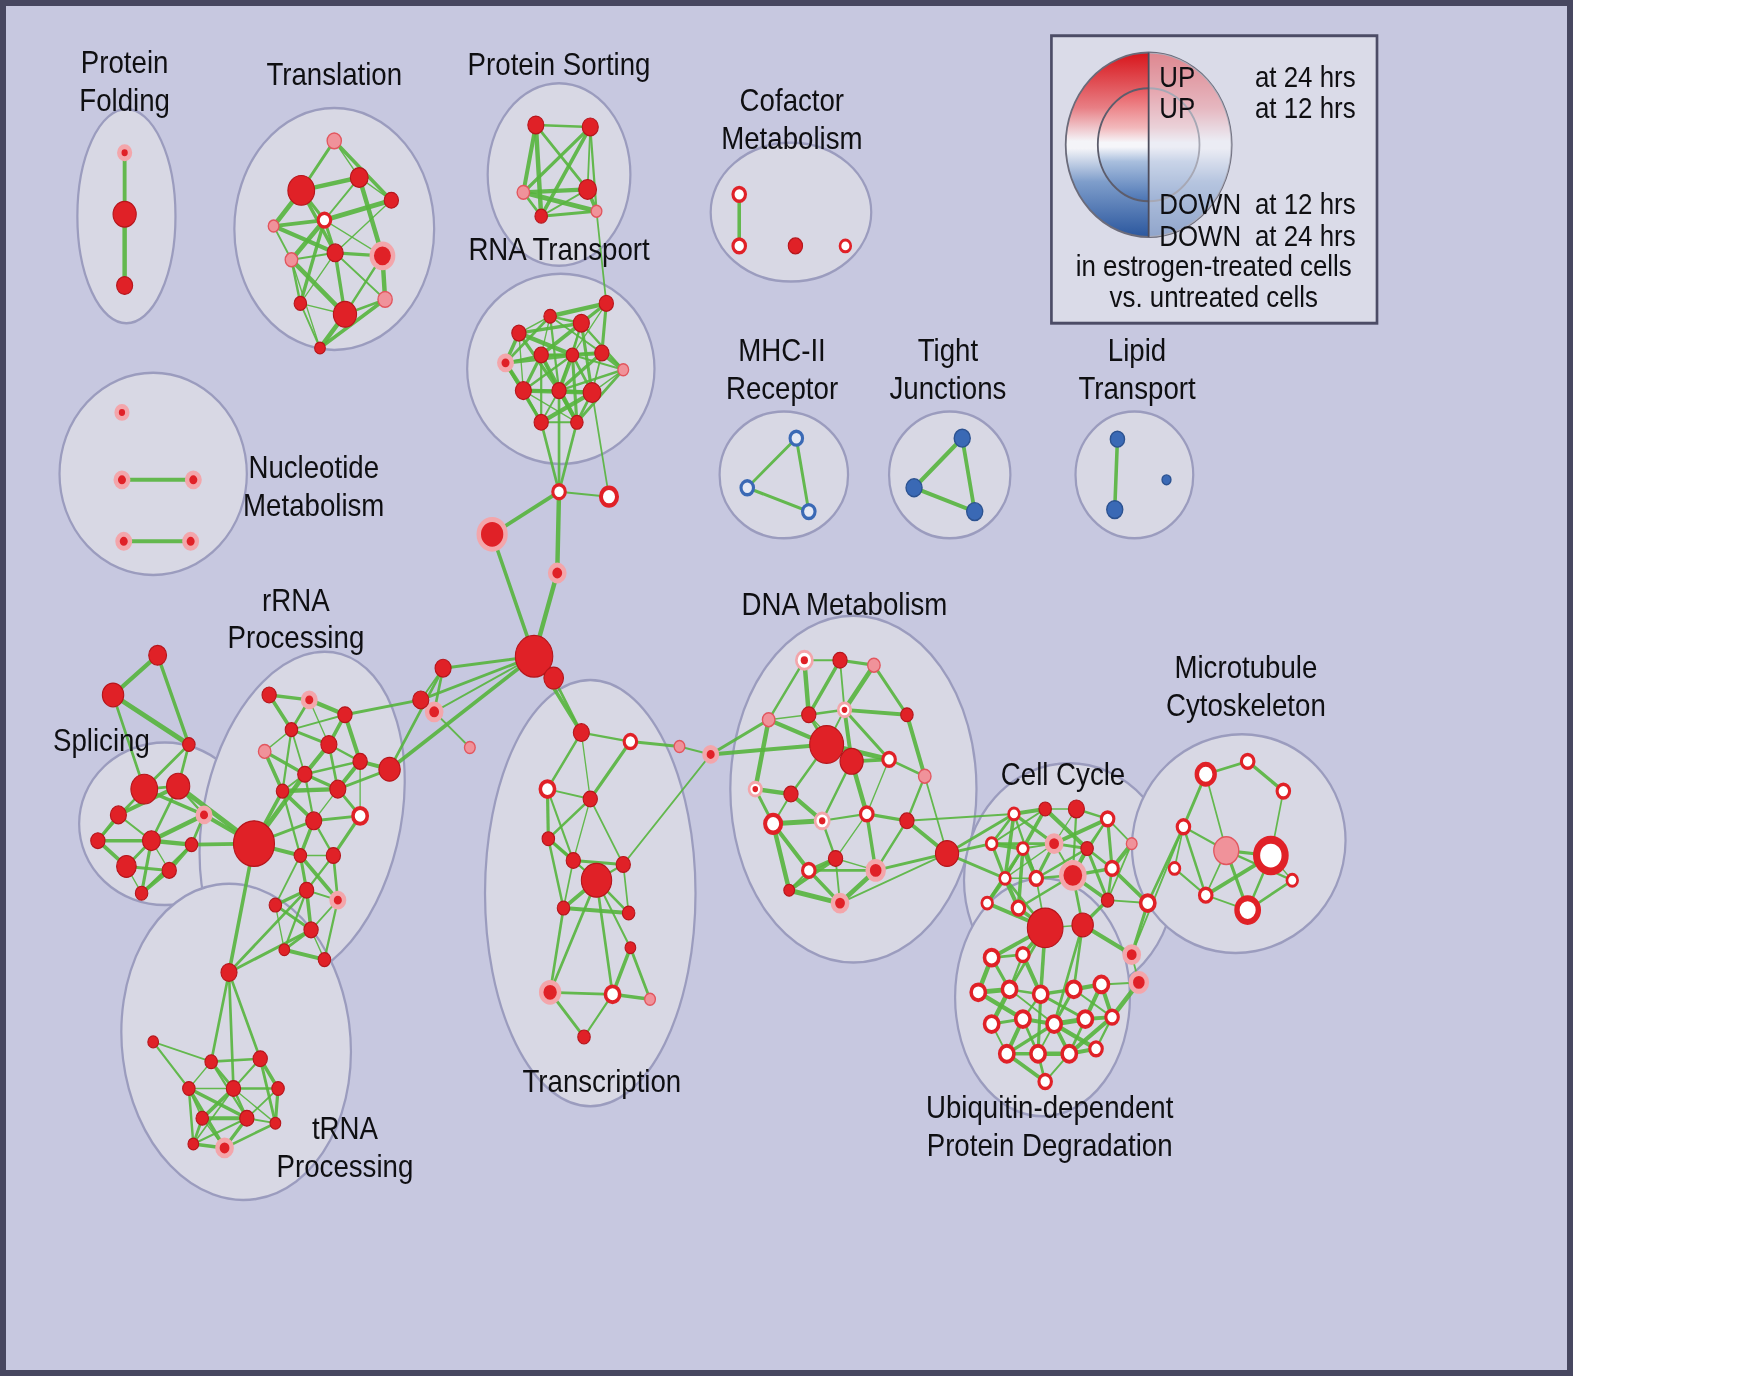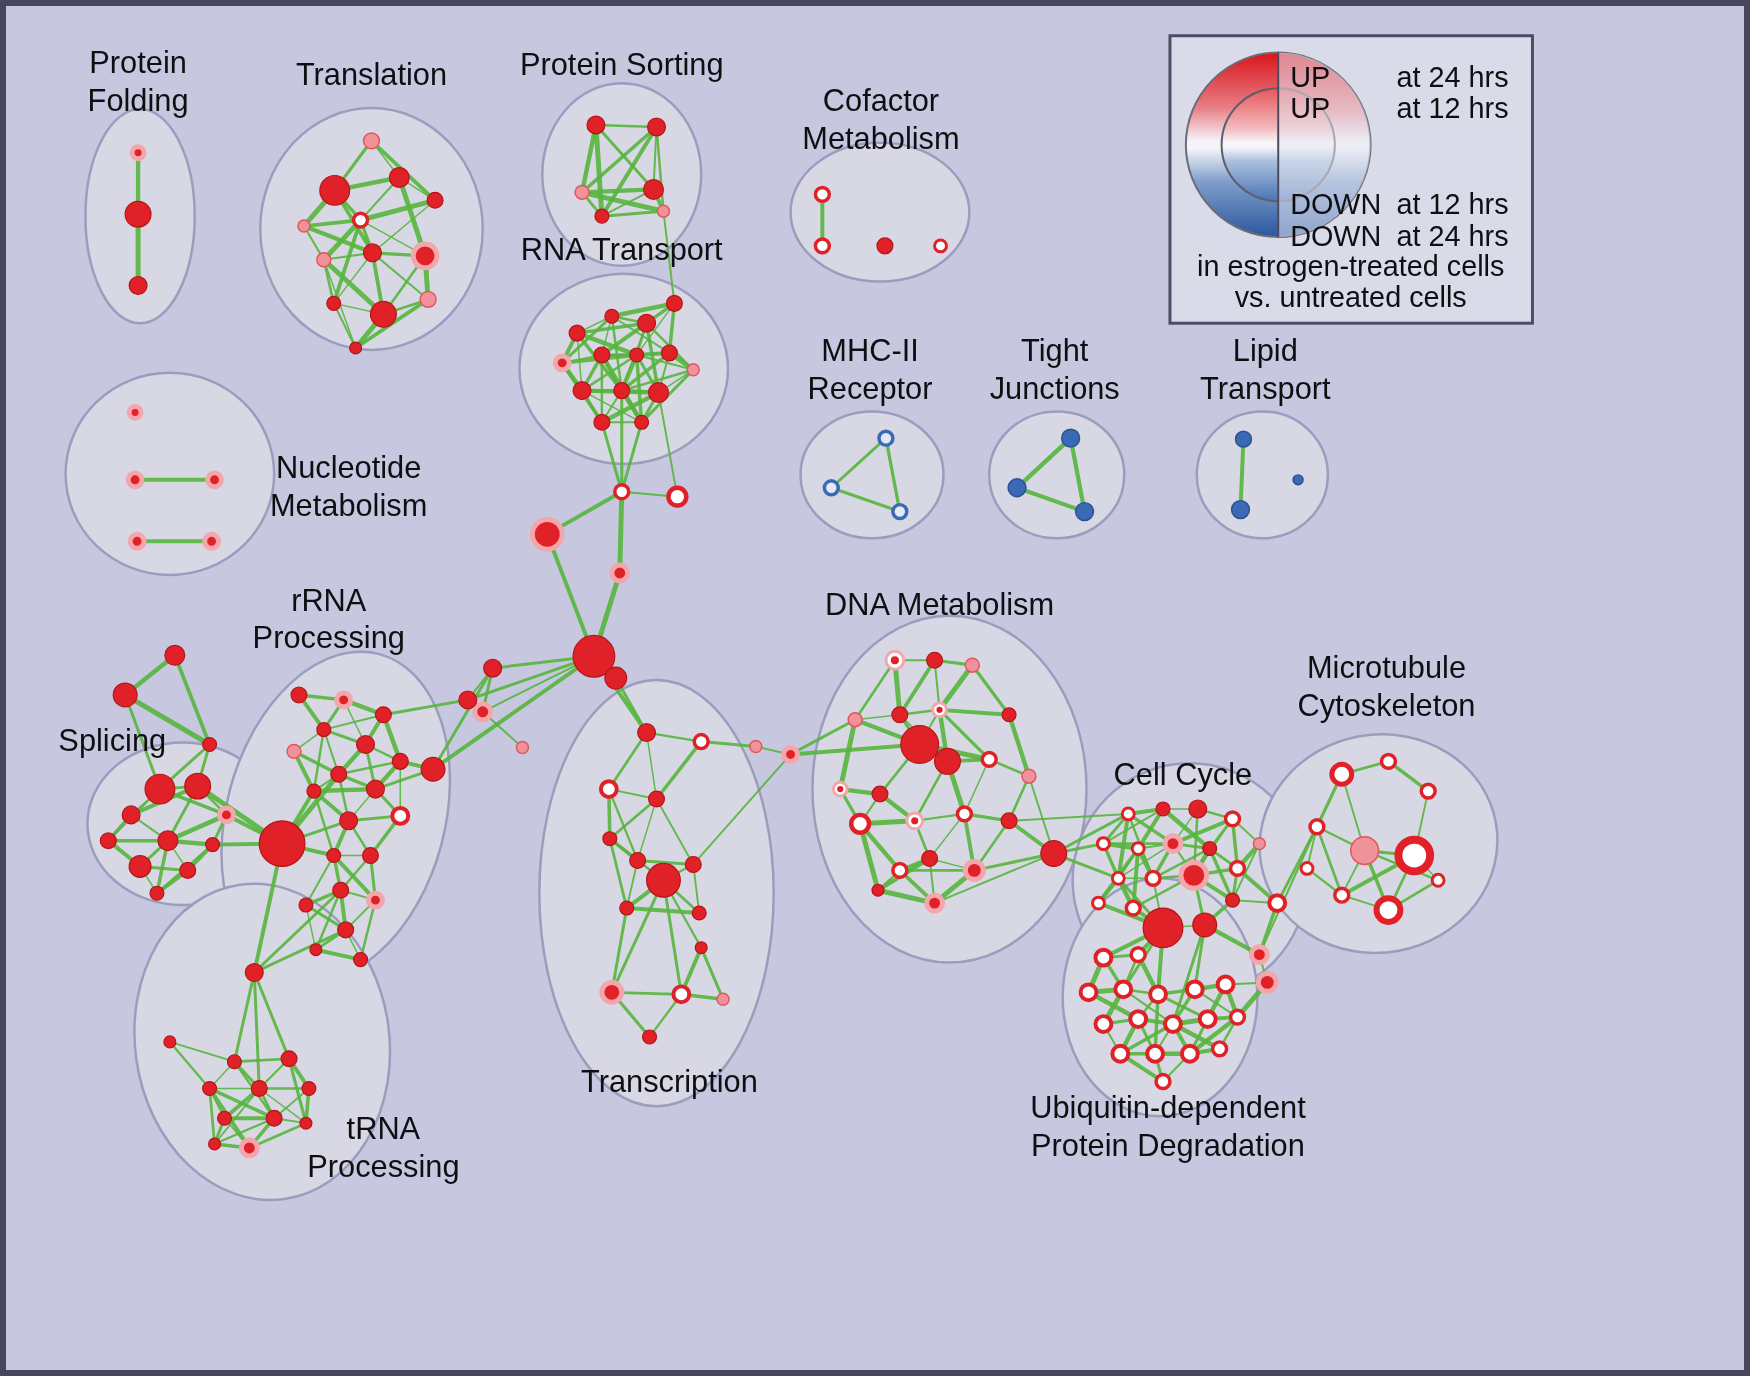--- a/index.html
+++ b/index.html
@@ -1,16 +1,16 @@
 <!DOCTYPE html>
 <html><head>
 <meta charset="utf-8">
 <style>
   html,body{margin:0;padding:0;background:#ffffff;}
-  .figure{width:1750px;height:1376px;box-sizing:border-box;border:6px solid #474760;background:#b91c1c;}
+  .figure{width:1573px;height:1376px;box-sizing:border-box;border:6px solid #474760;background:#b91c1c;}
   svg{display:block;width:100%;height:100%;}
   svg text{font-family:"Liberation Sans",sans-serif;font-size:31px;fill:#0f0f12;}
   .legend-text{font-size:29px;}
 </style>
 </head>
 <body>
 
 <div class="figure">
 <svg viewBox="0 0 1750 1376" preserveAspectRatio="none">
   <defs>

